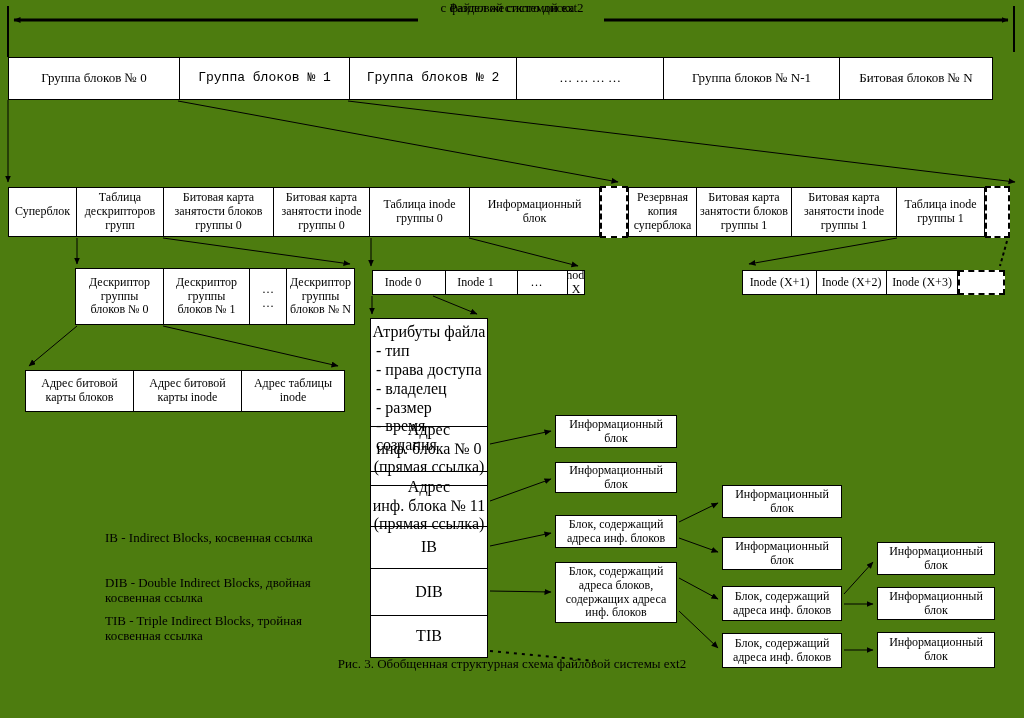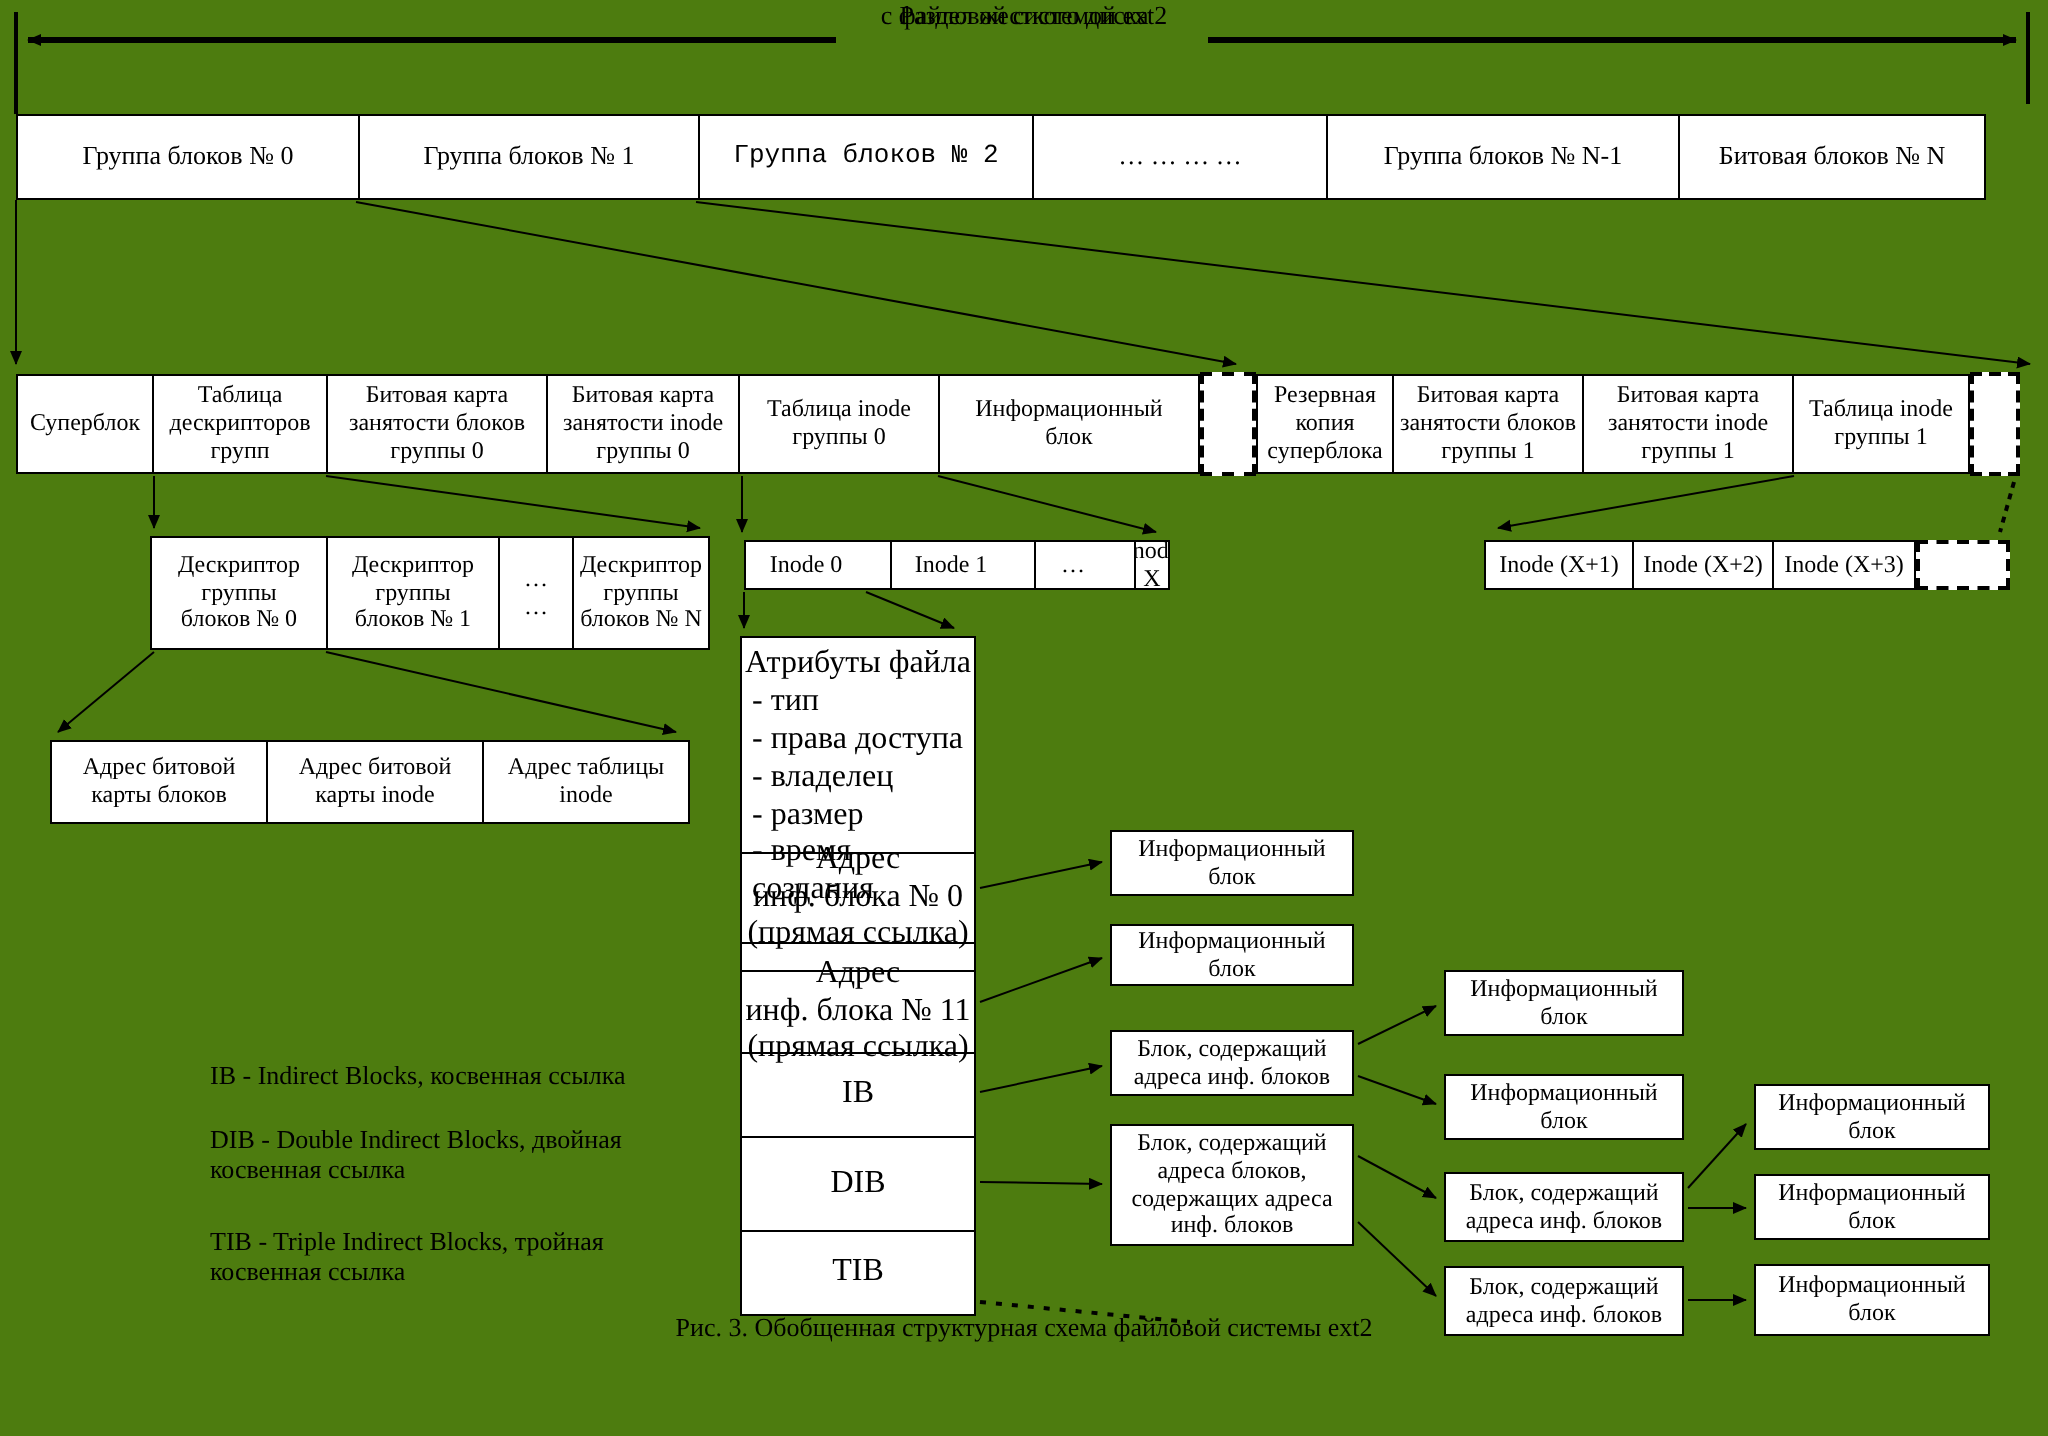--- a/index.html
+++ b/index.html
@@ -92,21 +92,21 @@
     <line x1="844" y1="594" x2="873" y2="562" stroke="#000" stroke-width="1" marker-end="url(#ah)"></line>
     <line x1="844" y1="604" x2="873" y2="604" stroke="#000" stroke-width="1" marker-end="url(#ah)"></line>
     <line x1="844" y1="650" x2="873" y2="650" stroke="#000" stroke-width="1" marker-end="url(#ah)"></line>
   </svg>
 
   <div class="txt ctr fs13" style="left:0; top:3; width:1024px;">Раздел жесткого диска</div>
   <div class="txt ctr fs13" style="left:0; top:21; width:1024px;">с файловой системой ext2</div>
 
   <div class="row fs13" style="left:8px; top:57px; width:985px; height:43px;">
     <div class="cell" style="width:170px;">Группа блоков № 0</div>
-    <div class="cell" style="width:170px;">Группа блоков № 1</div>
+    <div class="cell" style="width:170px;font-family:Liberation Mono, monospace;">Группа блоков № 1</div>
     <div class="cell" style="width:167px;font-family:Liberation Mono, monospace;">Группа блоков № 2</div>
     <div class="cell" style="width:147px;">… … … …</div>
     <div class="cell" style="width:176px;">Группа блоков № N-1</div>
     <div class="cell" style="flex:1;">Битовая блоков № N</div>
   </div>
 
   <div class="row fs12" style="left:8px; top:187px; width:592px; height:50px;">
     <div class="cell" style="width:67px;">Суперблок</div>
     <div class="cell" style="width:87px;">Таблица
 дескрипторов
@@ -218,20 +218,20 @@
 адреса инф. блоков</div>
 
   <div class="node" style="left:877px; top:542px; width:118px; height:33px;">Информационный
 блок</div>
   <div class="node" style="left:877px; top:587px; width:118px; height:33px;">Информационный
 блок</div>
   <div class="node" style="left:877px; top:632px; width:118px; height:36px;">Информационный
 блок</div>
 
   <div class="txt fs13" style="left:105px; top:530px; width:285px;">IB - Indirect Blocks, косвенная ссылка</div>
-  <div class="txt fs13" style="left:105px; top:562px; width:285px; line-height:1.18;">DIB - Double Indirect Blocks, двойная
+  <div class="txt fs13" style="left:105px; top:575px; width:285px; line-height:1.18;">DIB - Double Indirect Blocks, двойная
 косвенная ссылка</div>
   <div class="txt fs13" style="left:105px; top:613px; width:285px; line-height:1.18;">TIB - Triple Indirect Blocks, тройная
 косвенная ссылка</div>
 
   <div class="txt ctr fs13" style="left:0; top:656px; width:1024px;text-align:center;">Рис. 3. Обобщенная структурная схема файловой системы ext2</div>
 
 </div>
 
 </body></html>

